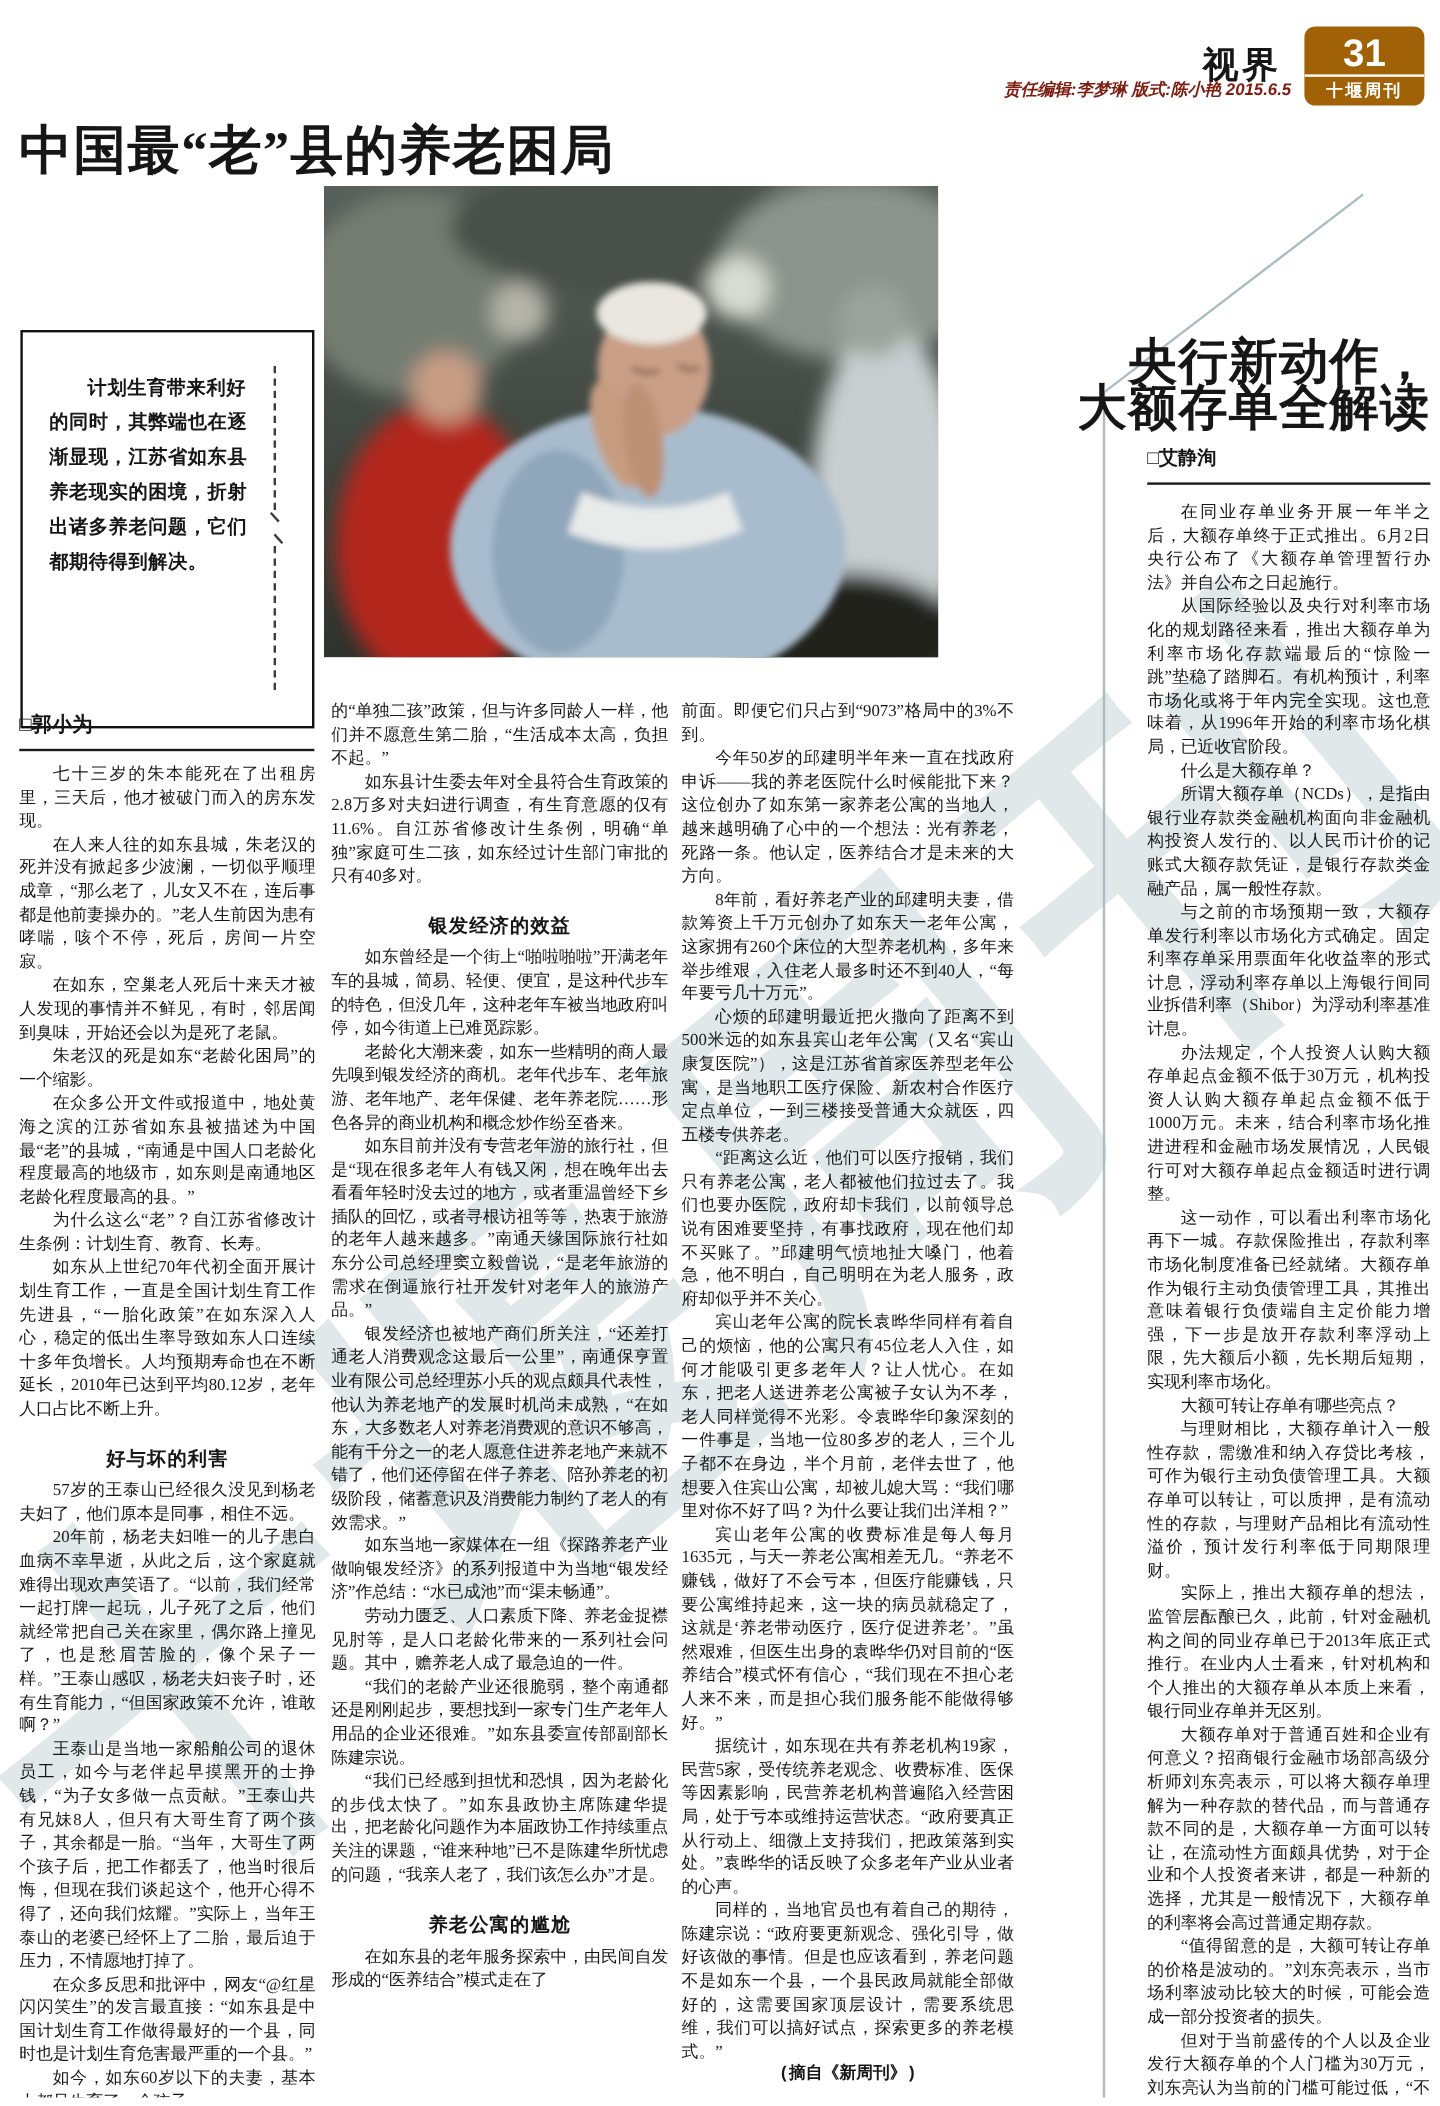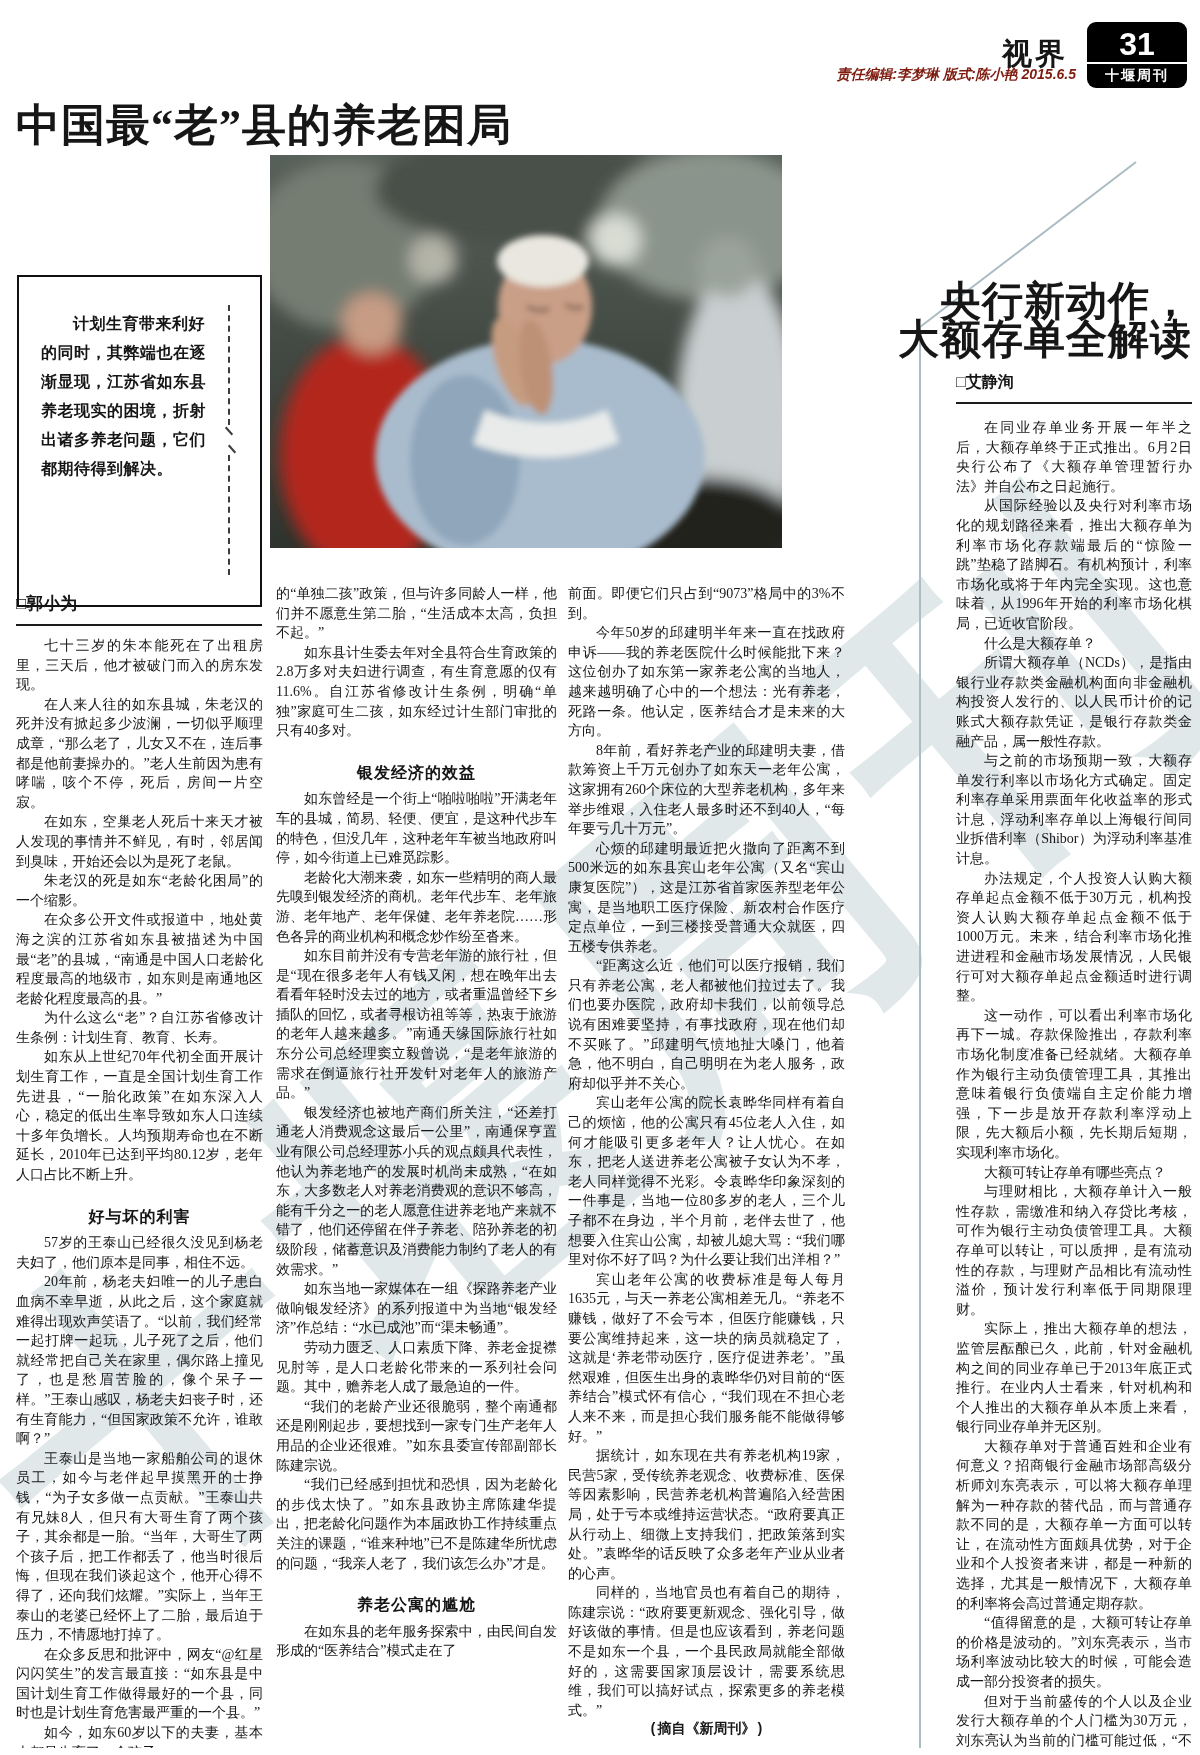--- a/index.html
+++ b/index.html
@@ -14,21 +14,21 @@
              font-family:"Liberation Sans","DejaVu Sans",sans-serif;}
 
   .layer{position:absolute;left:0;top:0;width:1200px;height:1755px;z-index:1;}
   .divider-svg{position:absolute;left:0;top:0;pointer-events:none;}
 
   
   .section-name{position:absolute;top:34px;right:132px;font-size:30px;font-weight:700;
                 letter-spacing:3px;font-family:"Liberation Sans","DejaVu Sans",sans-serif;}
   .editor-line{position:absolute;top:66px;right:124px;font-size:14px;font-weight:700;
                font-style:italic;color:#7e1c10;font-family:"Liberation Sans","DejaVu Sans",sans-serif;}
-  .page-badge{position:absolute;left:1087px;top:22px;width:100px;height:66px;background:#000000;
+  .page-badge{position:absolute;left:1087px;top:22px;width:100px;height:66px;background:#a16207;
               border-radius:9px;overflow:hidden;text-align:center;color:#fff;
               font-family:"Liberation Sans","DejaVu Sans",sans-serif;}
   .badge-num{height:42px;line-height:44px;font-size:32px;font-weight:700;border-bottom:2px solid #fff;}
   .badge-name{height:22px;line-height:22px;font-size:14px;font-weight:700;letter-spacing:2px;}
 
   
   .headline{position:absolute;left:16px;top:96px;margin:0;font-size:44px;font-weight:700;
             letter-spacing:1px;white-space:nowrap;}
 
   

